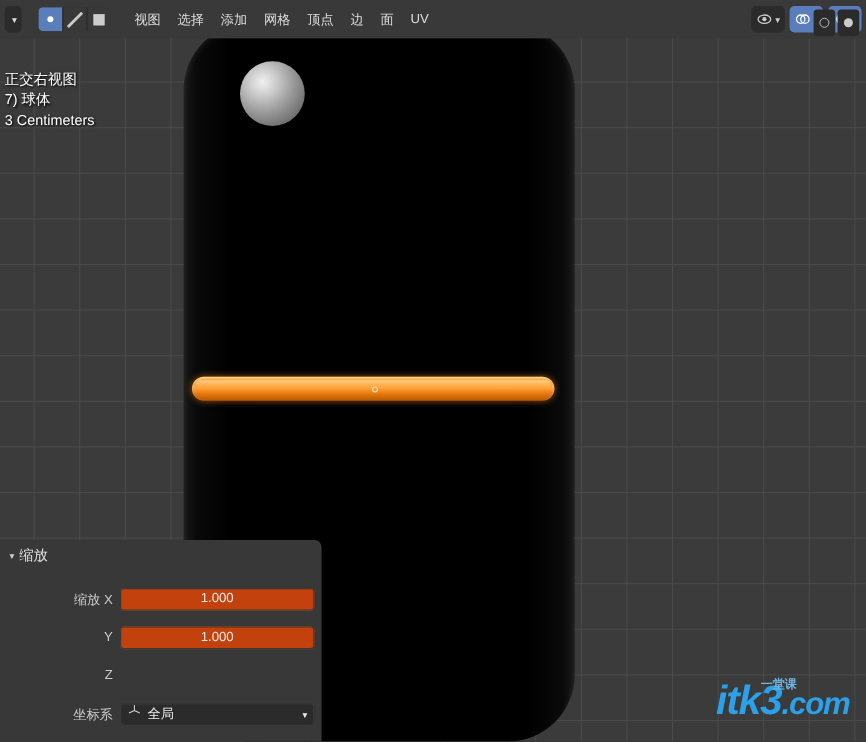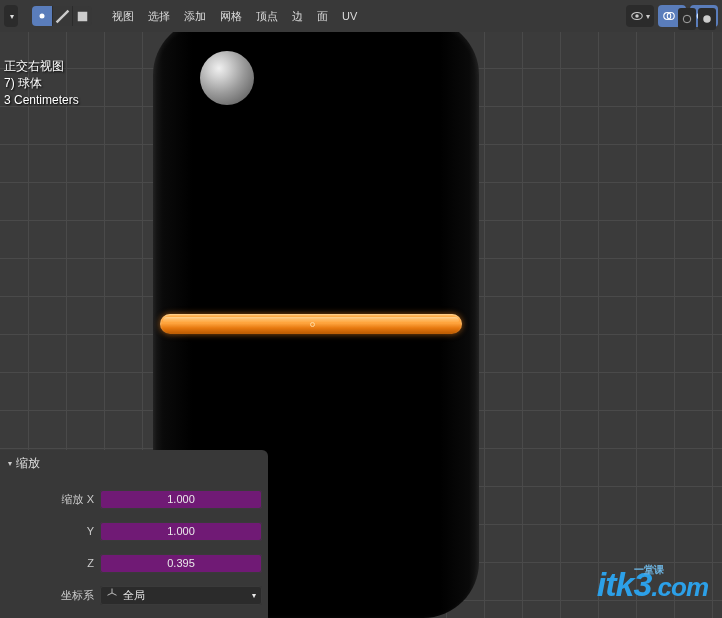--- a/index.html
+++ b/index.html
@@ -144,21 +144,21 @@
 }
 .panel-label {
   width: 88px;
   text-align: right;
   color: #ccc;
   font-size: 11px;
 }
 .num-field {
   flex: 1;
   height: 19px;
-  background: #701a75;
+  background: #c2410c;
   border-radius: 3px;
   color: #eaeaea;
   font-size: 11px;
   text-align: center;
   line-height: 19px;
   box-shadow: inset 0 0 0 1px #3a3a3a;
   cursor: ew-resize;
 }
 .combo-field {
   flex: 1;
@@ -309,21 +309,20 @@
   <div class="panel-row">
     <div class="panel-label">缩放 X</div>
     <div class="num-field">1.000</div>
   </div>
   <div class="panel-row">
     <div class="panel-label">Y</div>
     <div class="num-field">1.000</div>
   </div>
   <div class="panel-row">
     <div class="panel-label">Z</div>
-    <div class="num-field">0.395</div>
   </div>
   <div class="panel-row">
     <div class="panel-label">坐标系</div>
     <div class="combo-field">
       <span class="cross">
         <svg width="12" height="12" viewBox="0 0 16 16">
             <path d="M8 8 L8 2 M8 8 L14 11 M8 8 L2 11" stroke="#ccc" stroke-width="1.2" fill="none"></path>
           </svg>
       </span>
       <span>全局</span>

